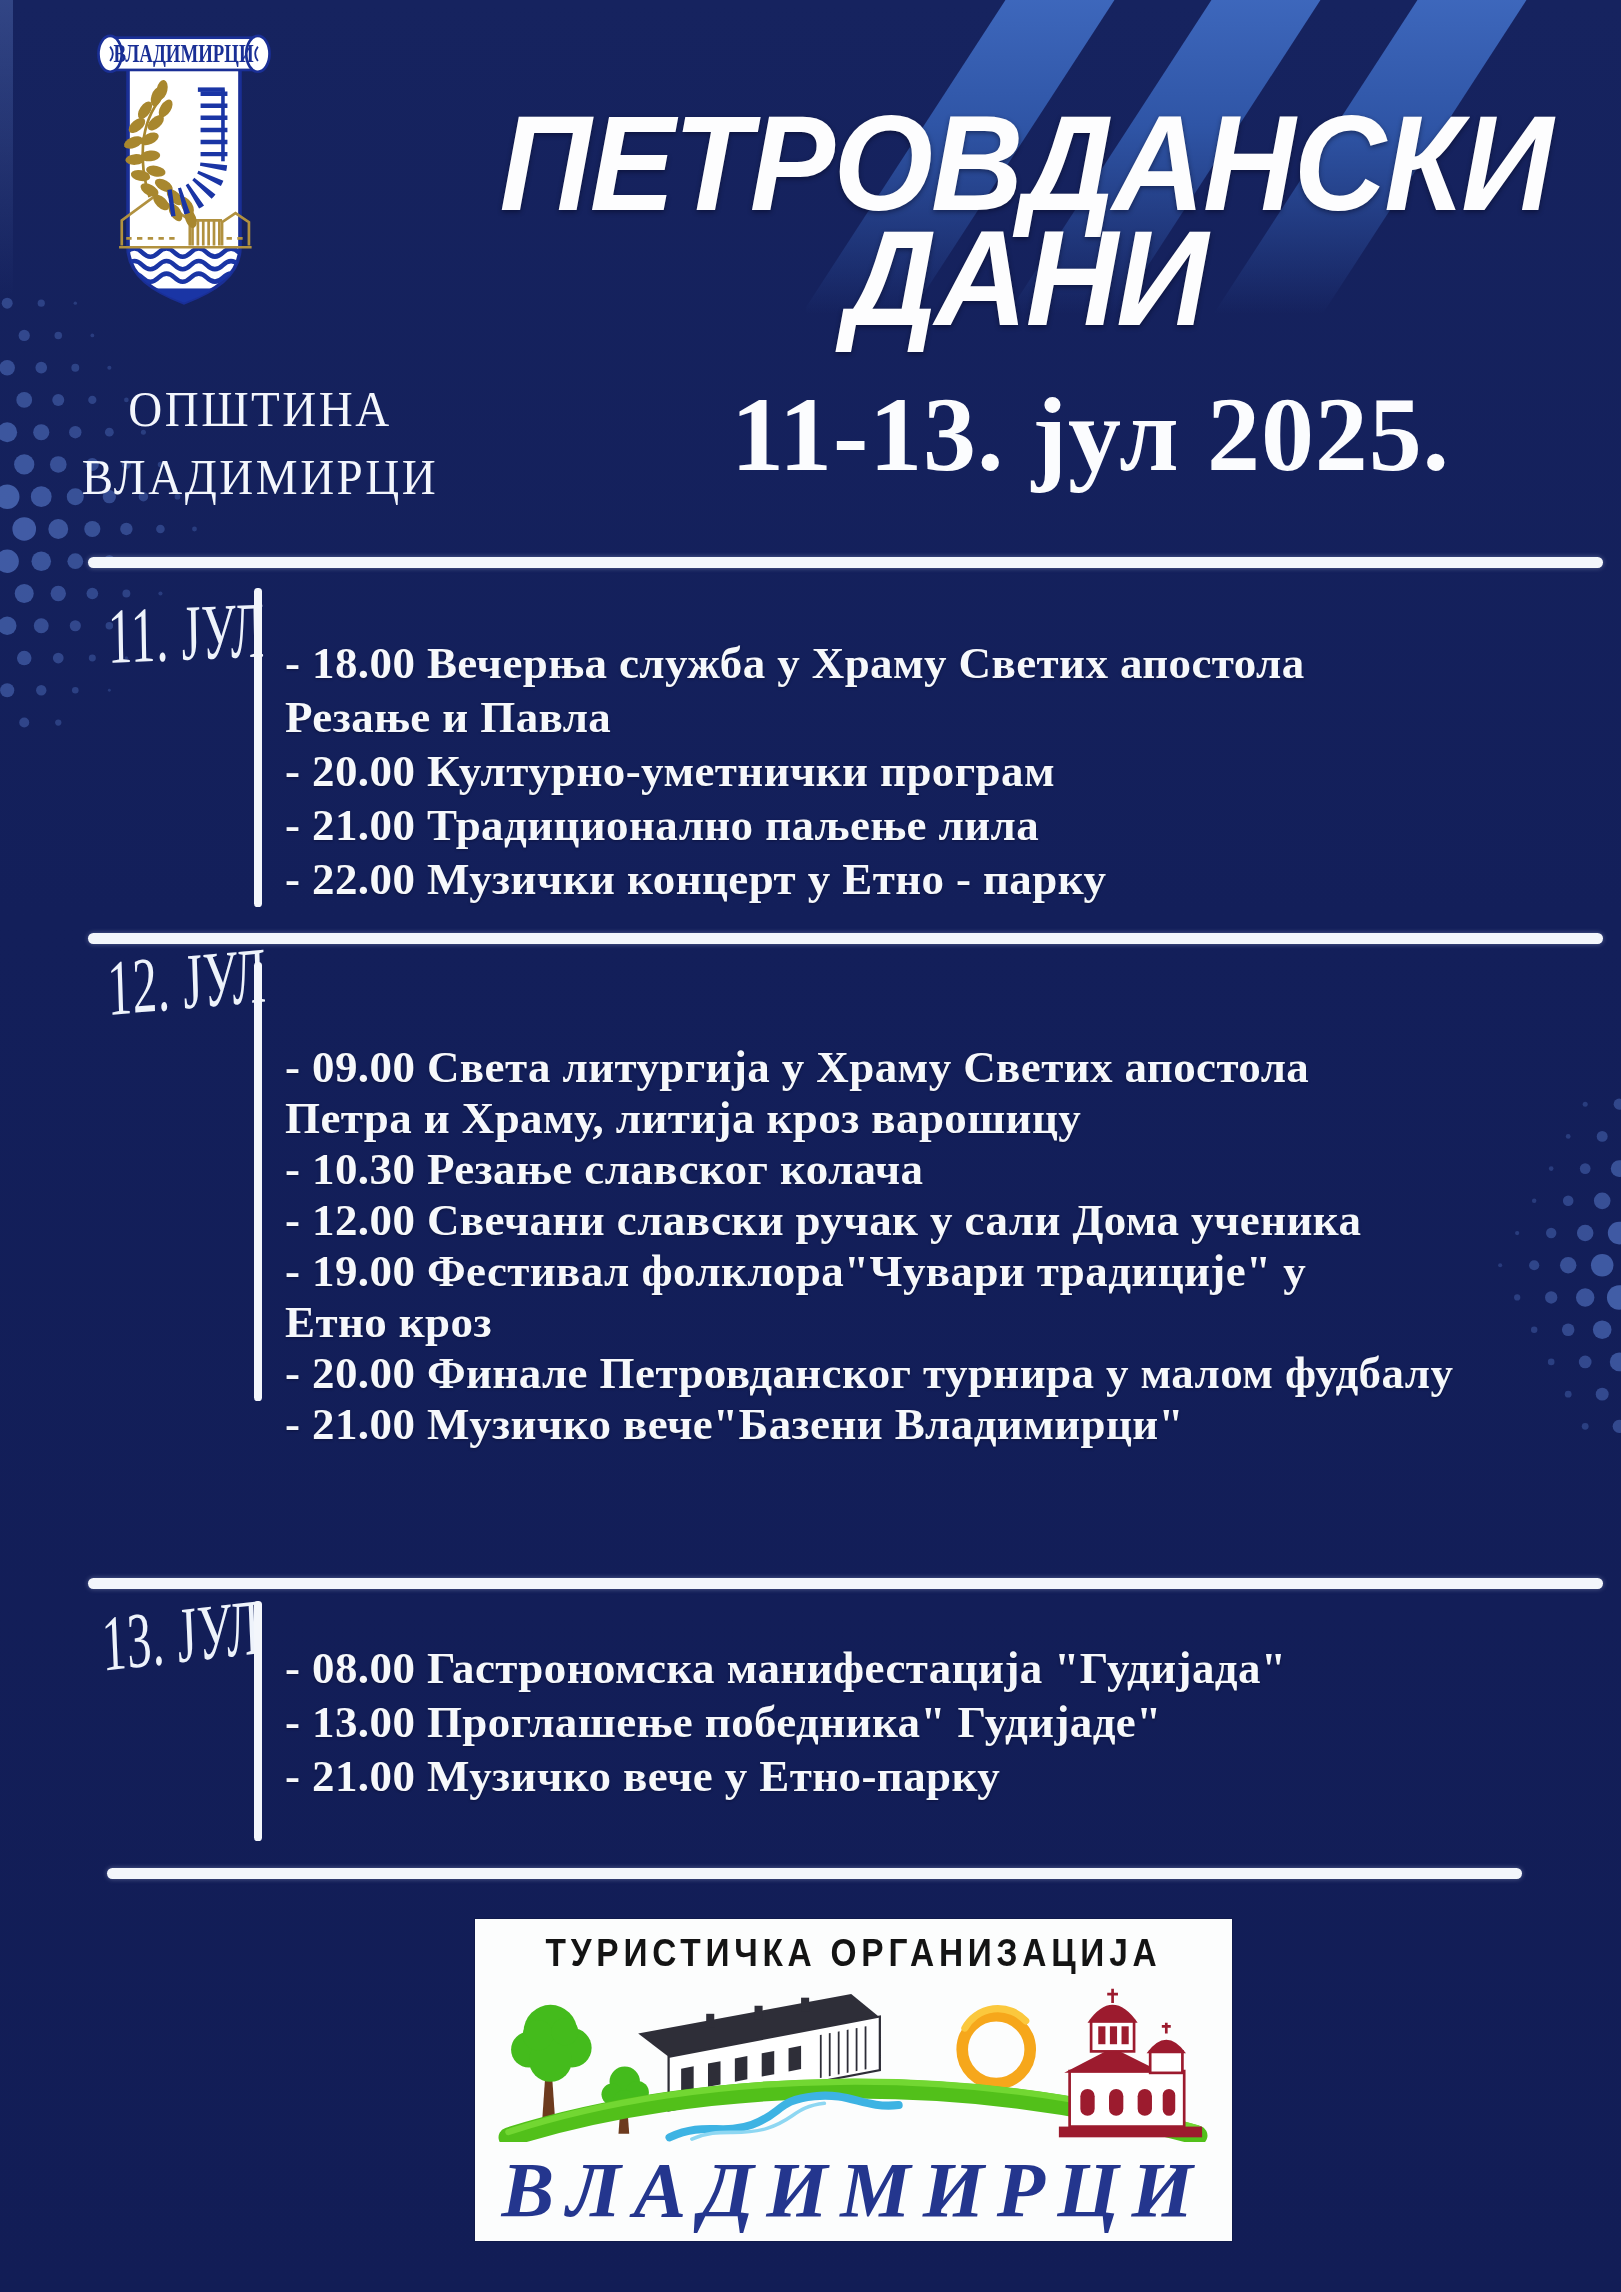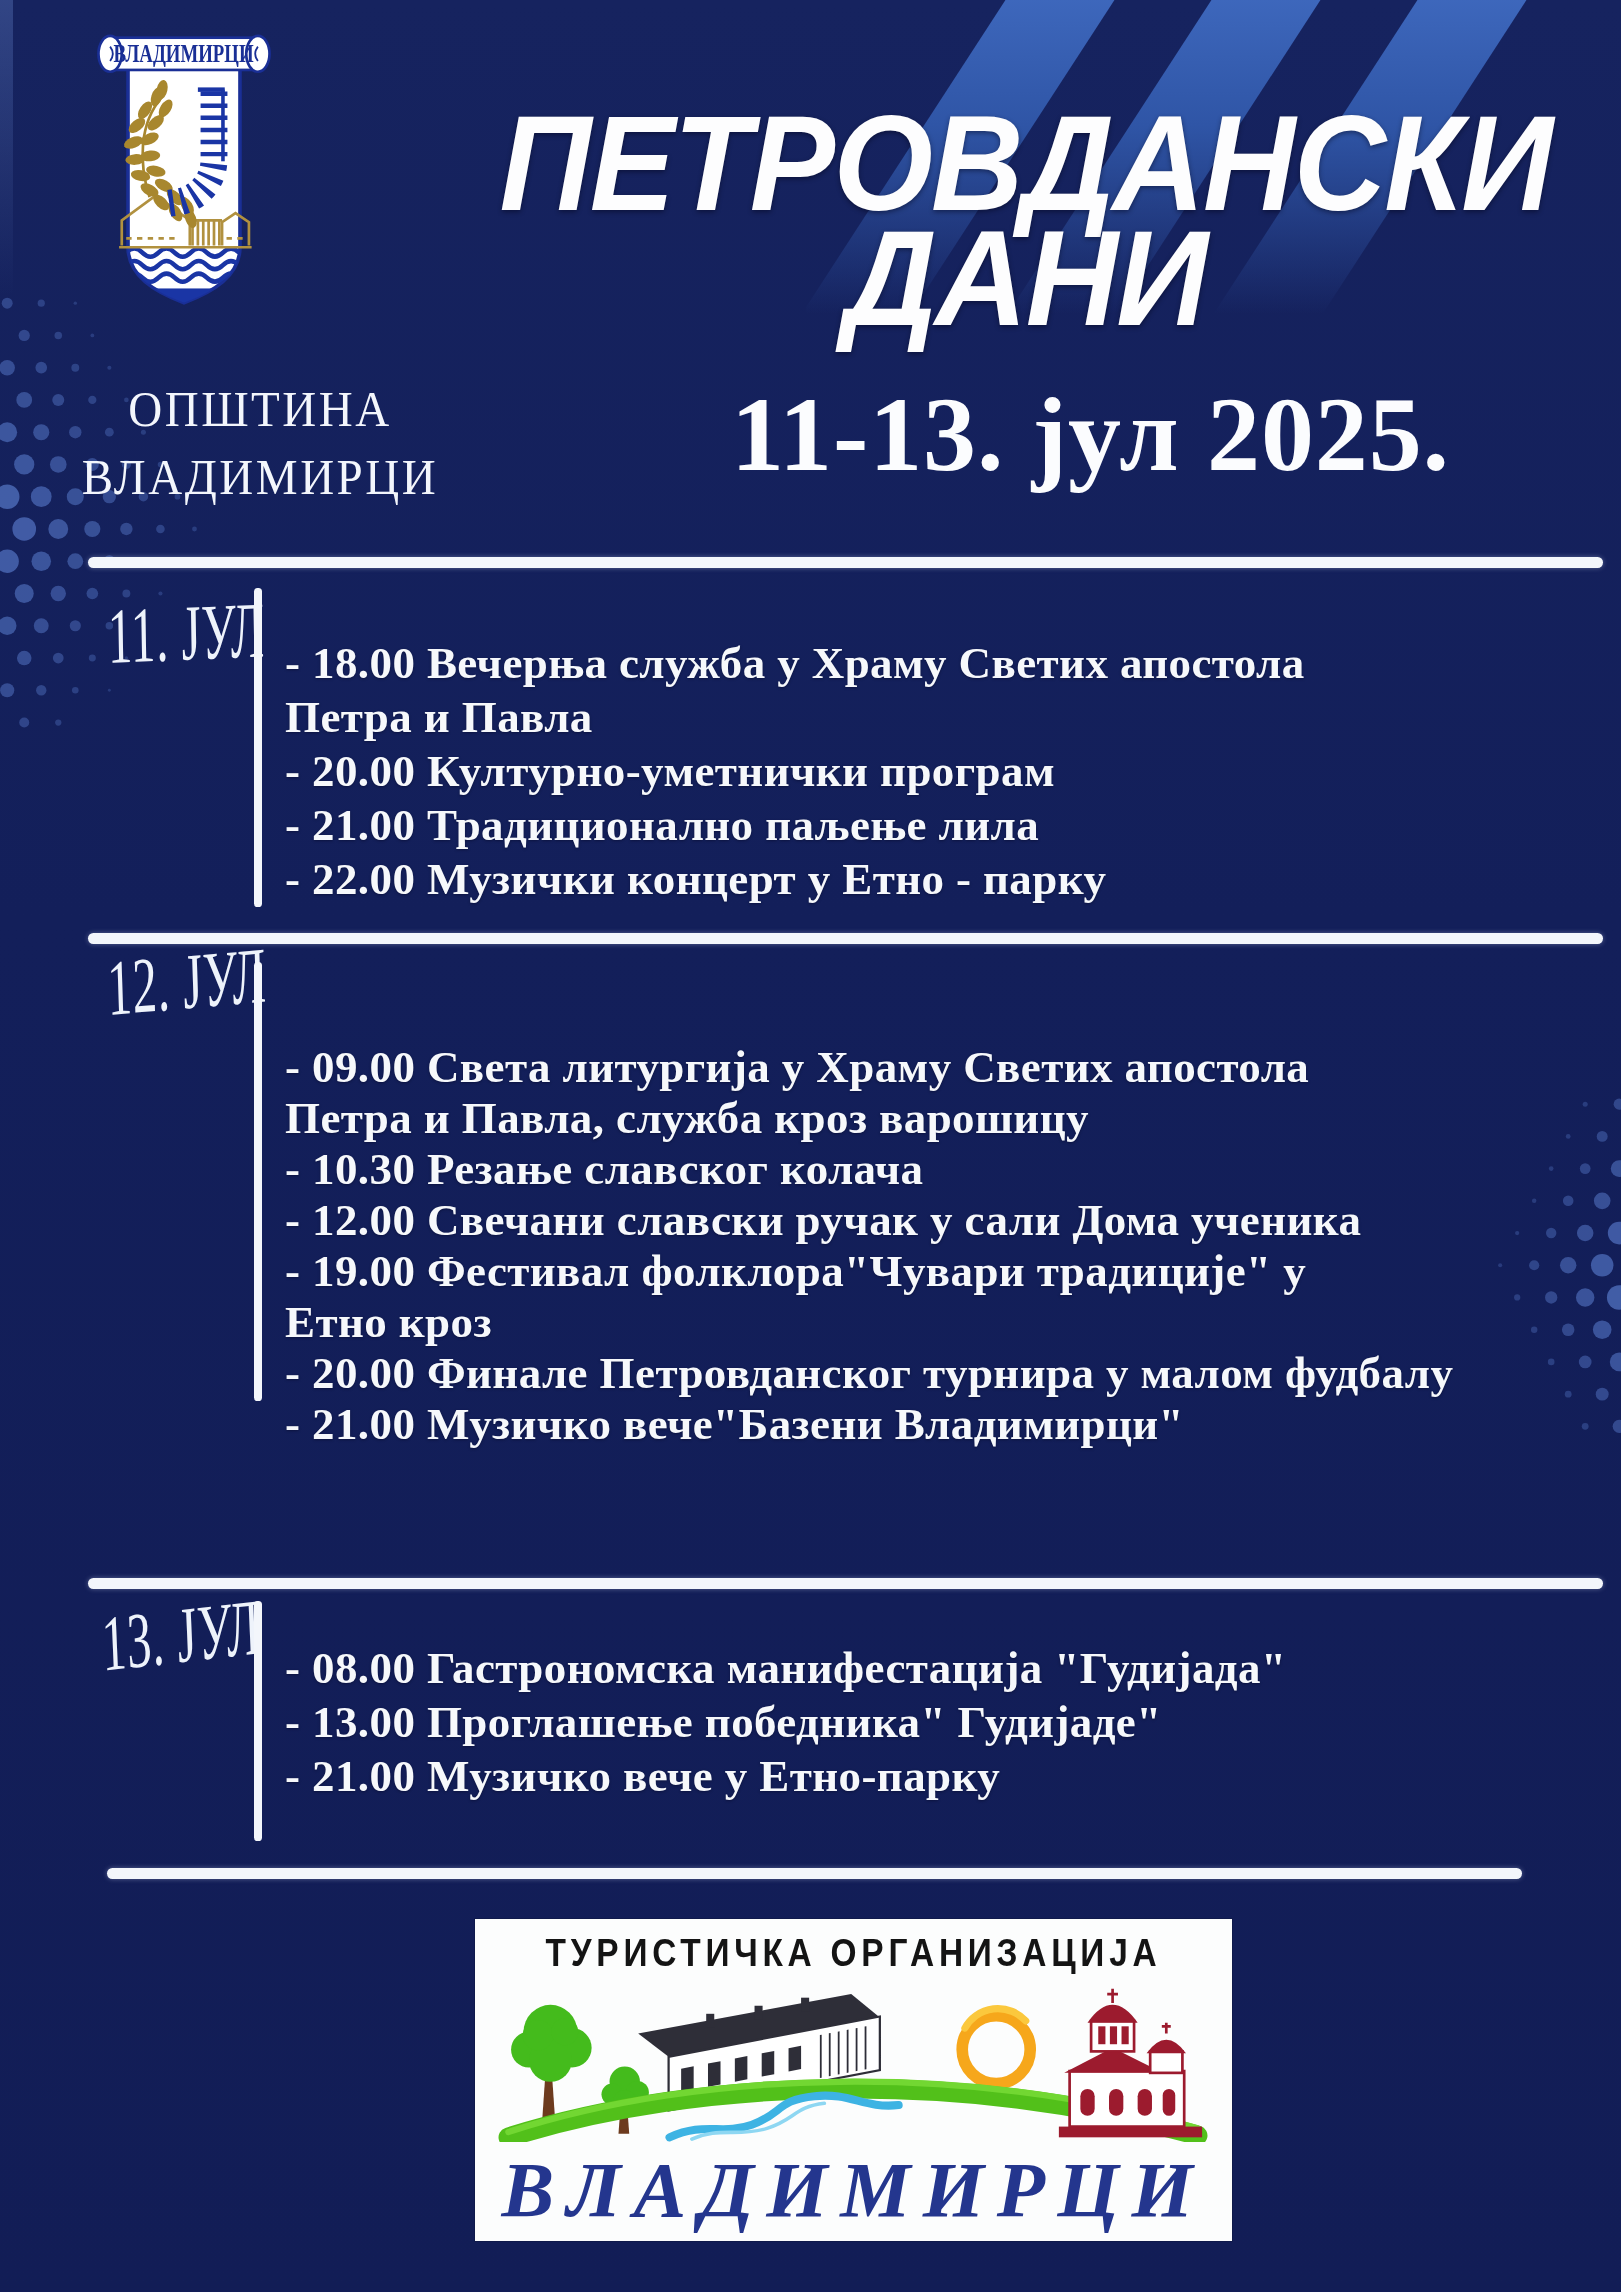--- a/index.html
+++ b/index.html
@@ -248,32 +248,32 @@
 
   <div class="title l1">ПЕТРОВДАНСКИ</div>
   <div class="title l2">ДАНИ</div>
   <div class="date">11-13. јул 2025.</div>
 
   <div class="hr" id="hr1"></div>
   <div class="day" id="day1">11. ЈУЛ</div>
   <div class="vdiv" id="vd1"></div>
   <div class="events" id="ev1">
       <div class="event-line">- 18.00 Вечерња служба у Храму Светих апостола</div>
-      <div class="event-line">Петра и Павла</div>
+      <div class="event-line">Резање и Павла</div>
       <div class="event-line">- 20.00 Културно-уметнички програм</div>
       <div class="event-line">- 21.00 Традиционално паљење лила</div>
       <div class="event-line">- 22.00 Музички концерт у Етно - парку</div>
     </div>
 
   <div class="hr" id="hr2"></div>
   <div class="day" id="day2">12. ЈУЛ</div>
   <div class="vdiv" id="vd2"></div>
   <div class="events" id="ev2">
       <div class="event-line">- 09.00 Света литургија у Храму Светих апостола</div>
-      <div class="event-line">Петра и Павла, служба кроз варошицу</div>
+      <div class="event-line">Петра и Храму, литија кроз варошицу</div>
       <div class="event-line">- 10.30 Резање славског колача</div>
       <div class="event-line">- 12.00 Свечани славски ручак у сали Дома ученика</div>
       <div class="event-line">- 19.00 Фестивал фолклора"Чувари традиције" у</div>
       <div class="event-line">Етно кроз</div>
       <div class="event-line">- 20.00 Финале Петровданског турнира у малом фудбалу</div>
       <div class="event-line">- 21.00 Музичко вече"Базени Владимирци"</div>
     </div>
 
   <div class="hr" id="hr3"></div>
   <div class="day" id="day3">13. ЈУЛ</div>

